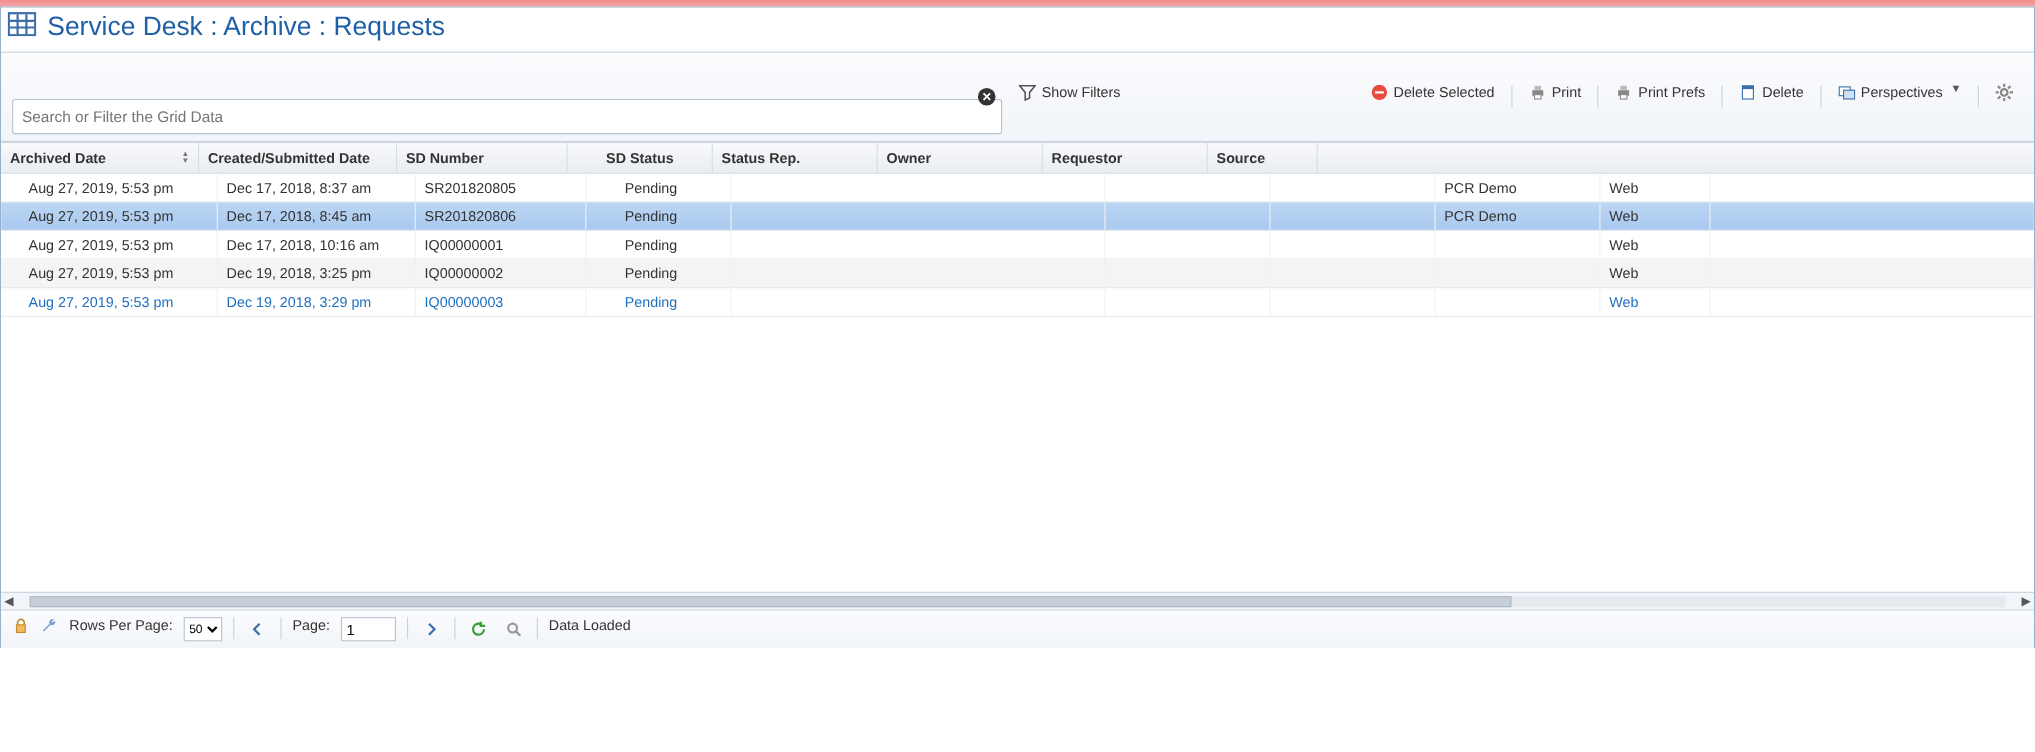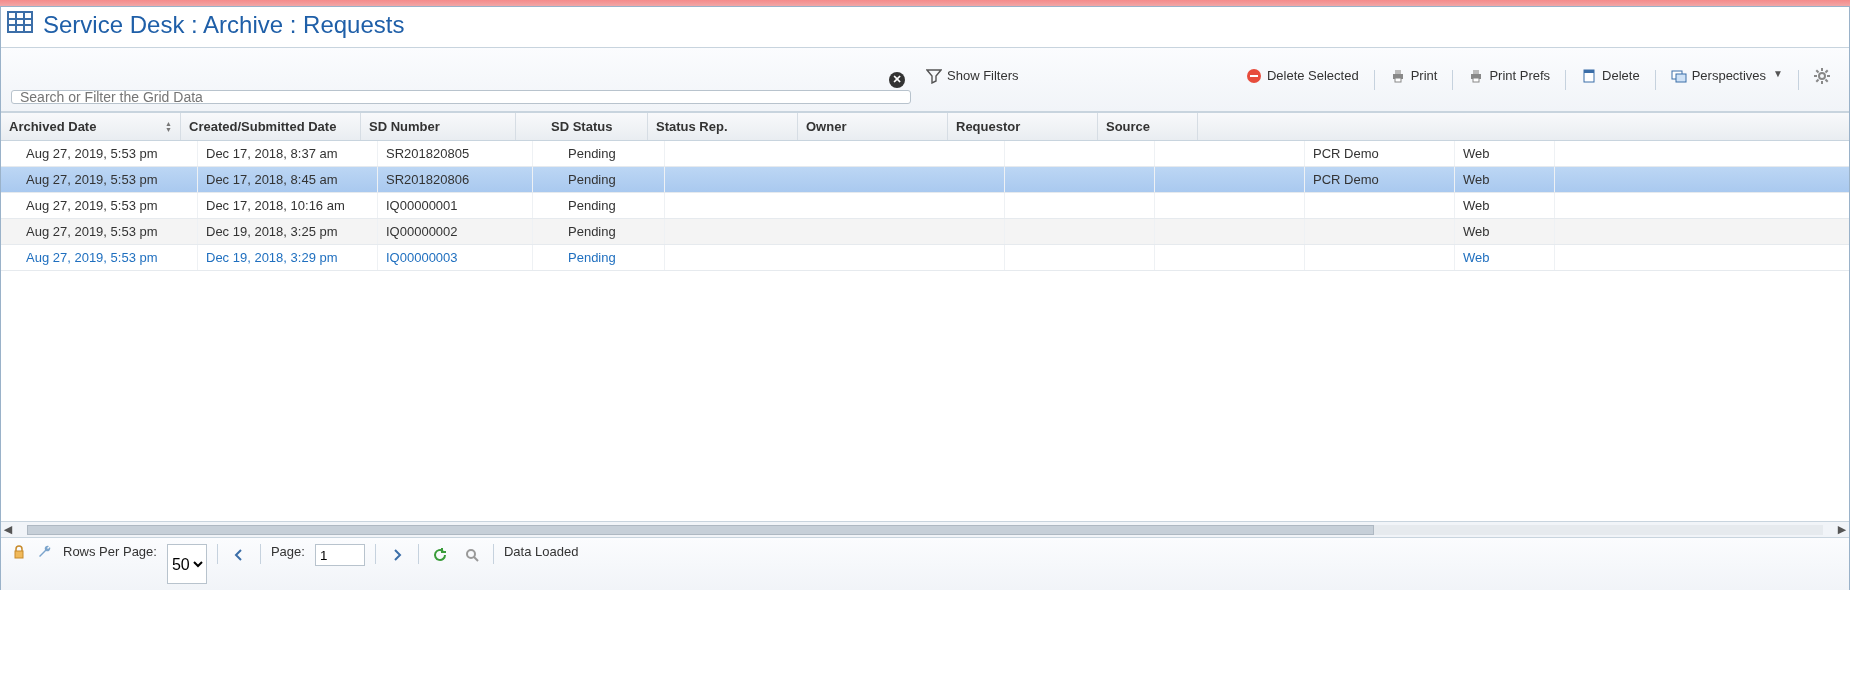--- a/index.html
+++ b/index.html
@@ -13,21 +13,21 @@
   }
   .title-icon svg { width: 26px; height: 22px; }
   .page-title { font-size: 24px; font-weight: 400; color: #1f5fa8; }
   .toolbar {
     display: flex; align-items: center; gap: 6px;
     padding: 6px 10px; border-top: 1px solid #c8d4de; border-bottom: 1px solid #c8d4de;
     background: linear-gradient(to bottom, #fbfcfe, #f1f4f8);
   }
   .searchwrap { position: relative; flex: 0 0 900px; }
   .searchwrap input {
-    width: 100%; height: 14px; padding: 4px 28px 4px 8px;
+    width: 100%; height: 32px; padding: 4px 28px 4px 8px;
     border: 1px solid #b8c3cd; border-radius: 3px; font-size: 14px; color: #555; margin-top: 36px;
   }
   .searchwrap .clear {
     position: absolute; right: 6px; top: 50%; transform: translateY(-50%);
     width: 16px; height: 16px; border-radius: 50%; background: #333; color: #fff;
     display: flex; align-items: center; justify-content: center; font-size: 11px; cursor: pointer;
     font-weight: bold;
   }
   .tbtn {
     display: inline-flex; align-items: flex-start; gap: 5px;
@@ -68,21 +68,21 @@
   .hscroll .track { flex:1; height:10px; background:#e6eaee; position:relative; margin:0 12px; }
   .hscroll .thumb { position:absolute; left:0; top:0; height:10px; width:75%; background:#c6cfd8; border:1px solid #aeb8c2; }
   .hscroll .arrow { width:14px; text-align:center; color:#555; font-size:11px; cursor:pointer; }
 
   .footerbar {
     display: flex; align-items: flex-start; gap: 10px;
     padding: 6px 10px; border-top: 1px solid #c8d4de;
     background: linear-gradient(to bottom, #fbfcfe, #f1f4f8);
     color: #333;
   }
-  .footerbar select { height: 40px; font-size: 16px; border:1px solid #b8c3cd; background:#fff; }
+  .footerbar select { height: 22px; font-size: 11px; border:1px solid #b8c3cd; background:#fff; }
   .footerbar input { width: 50px; height: 22px; padding: 2px 4px; border:1px solid #b8c3cd; }
   .navbtn { width: 22px; height: 22px; display:inline-flex; align-items:center; justify-content:center; cursor:pointer; }
   .navbtn svg { width:14px; height:14px; }
   .vsep { width:1px; height:20px; background:#c6d2de; }
   .lock { color:#d9a23c; }
   .wrench { color:#5c7fa5; }
 </style>
 </head>
 <body>
 

